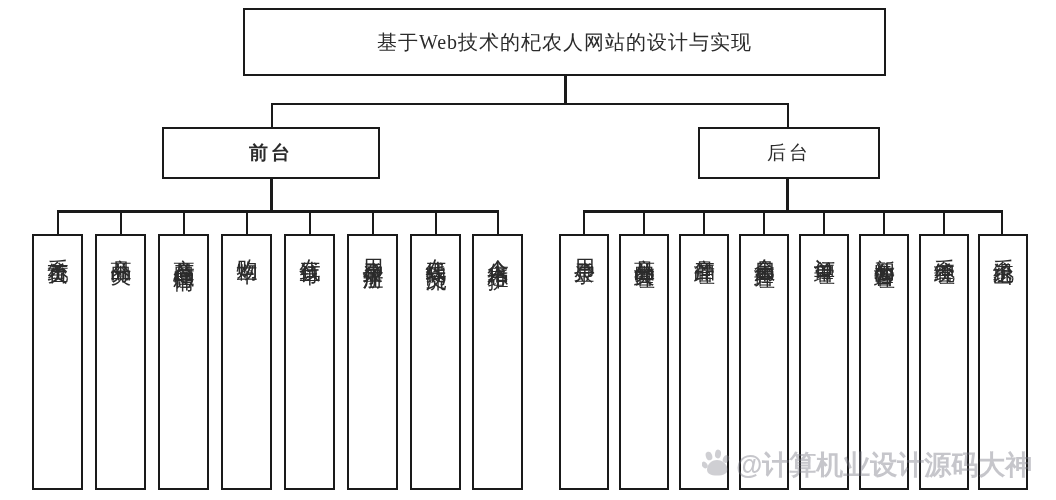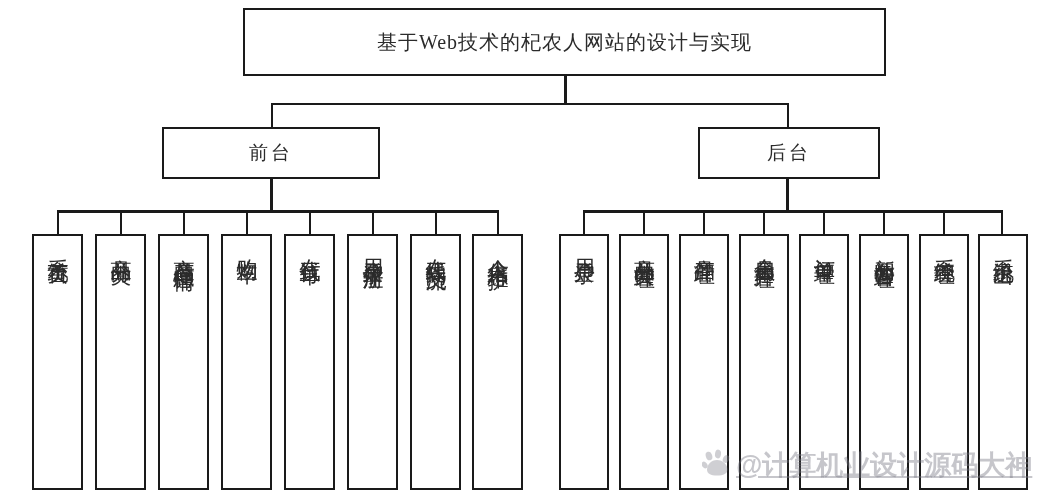--- a/index.html
+++ b/index.html
@@ -41,21 +41,21 @@
     letter-spacing: 1px;
     white-space: nowrap;
   }
 
   .level2-box {
     top: 127px;
     height: 52px;
     font-size: 19px;
     letter-spacing: 3px;
   }
-  .level2-left  { left: 162px; width: 218px; }
+  .level2-left  { left: 162px; width: 218px; font-weight: bold; }
   .level2-right { left: 698px; width: 182px; }
 
   
   .leaf {
     position: absolute;
     top: 234px;
     height: 256px;
     box-sizing: border-box;
     border: 2px solid #1a1a1a;
     background: #ffffff;
@@ -99,21 +99,20 @@
     z-index: 6;
     pointer-events: none;
   }
   #watermark .wm-text {
     font-family: "Liberation Sans", "DejaVu Sans", sans-serif;
     font-size: 27px;
     font-weight: 700;
     color: rgba(120,120,130,0.42);
     letter-spacing: 0px;
     white-space: nowrap;
-    text-decoration: underline;
   }
   #watermark .wm-paw {
     opacity: 0.4;
   }
 </style>
 </head>
 <body>
 
 <div id="diagram">
 

